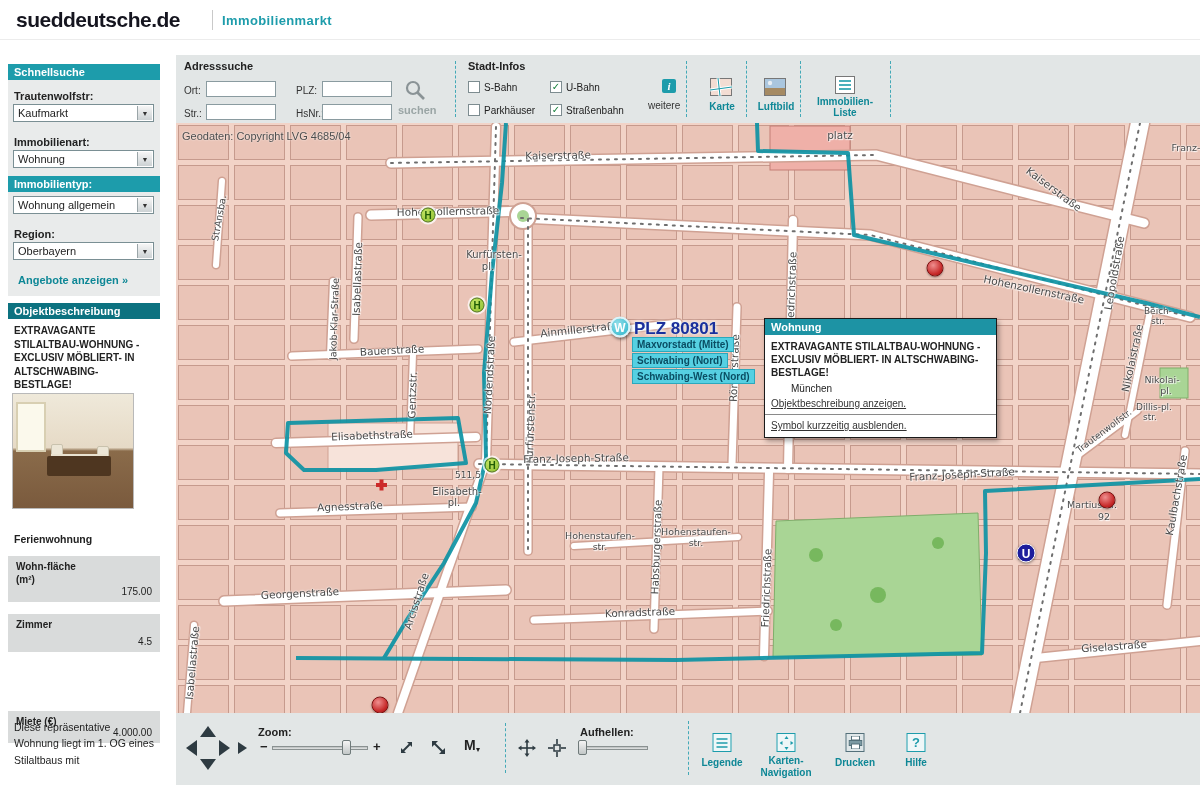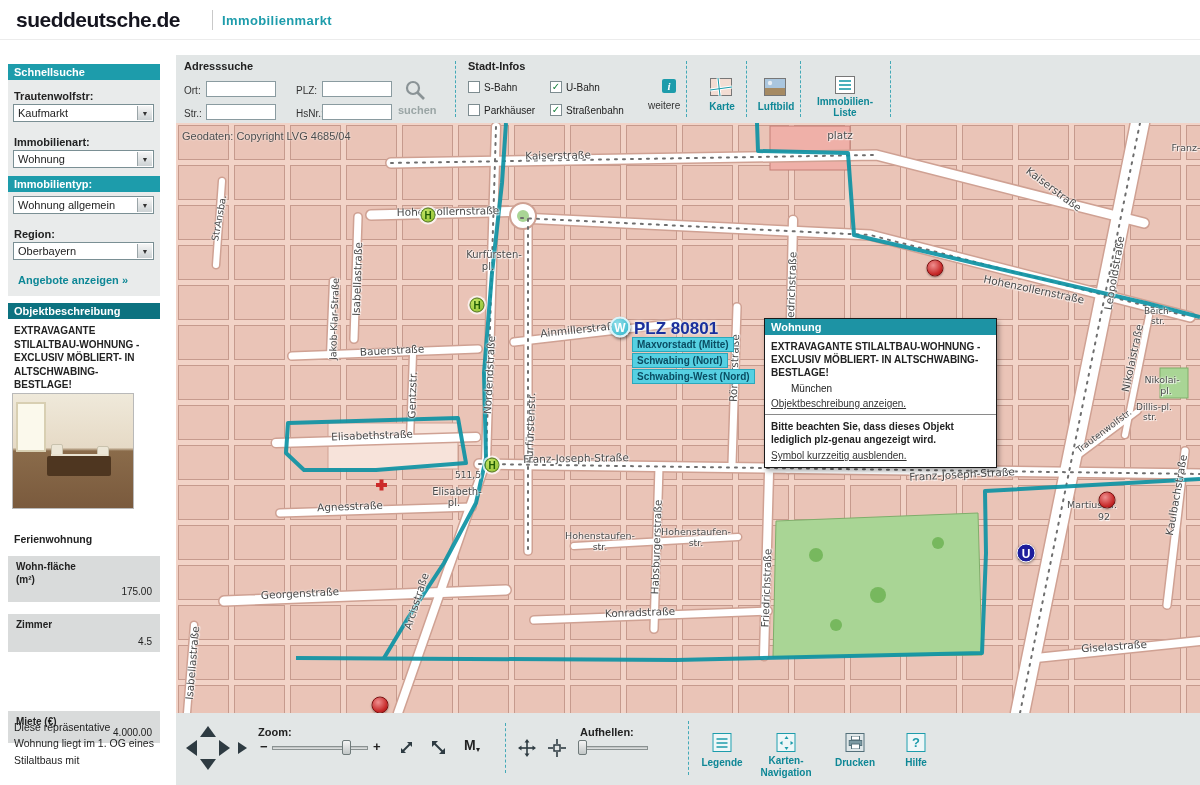--- a/index.html
+++ b/index.html
@@ -412,21 +412,20 @@
   <span class="pill" style="left:456px;top:230px;">Schwabing (Nord)</span>
   <span class="pill" style="left:456px;top:246px;">Schwabing-West (Nord)</span>
 
   <div id="tooltip">
     <div class="ttp-h">Wohnung</div>
     <div class="ttp-b">
       <div class="ttp-head">EXTRAVAGANTE STILALTBAU-WOHNUNG -EXCLUSIV MÖBLIERT- IN ALTSCHWABING-BESTLAGE!</div>
       <div class="ttp-city">München</div>
       <div class="ttp-link">Objektbeschreibung anzeigen.</div>
       <div class="ttp-sep"></div>
-      <div class="ttp-note">Bitte beachten Sie, dass dieses Objekt lediglich plz-genau angezeigt wird.</div>
       <div class="ttp-link">Symbol kurzzeitig ausblenden.</div>
     </div>
   </div>
 </div>
 
 <div class="abs" id="bottombar" style="left:176px;top:713px;width:1024px;height:72px;">
   <div class="abs" style="left:10px;top:13px;width:44px;height:44px;">
     <span class="pad-t" style="left:14px;top:0;border-left:8px solid transparent;border-right:8px solid transparent;border-bottom:11px solid #2e3b42;"></span>
     <span class="pad-t" style="left:14px;bottom:0;border-left:8px solid transparent;border-right:8px solid transparent;border-top:11px solid #2e3b42;"></span>
     <span class="pad-t" style="left:0;top:14px;border-top:8px solid transparent;border-bottom:8px solid transparent;border-right:11px solid #2e3b42;"></span>

